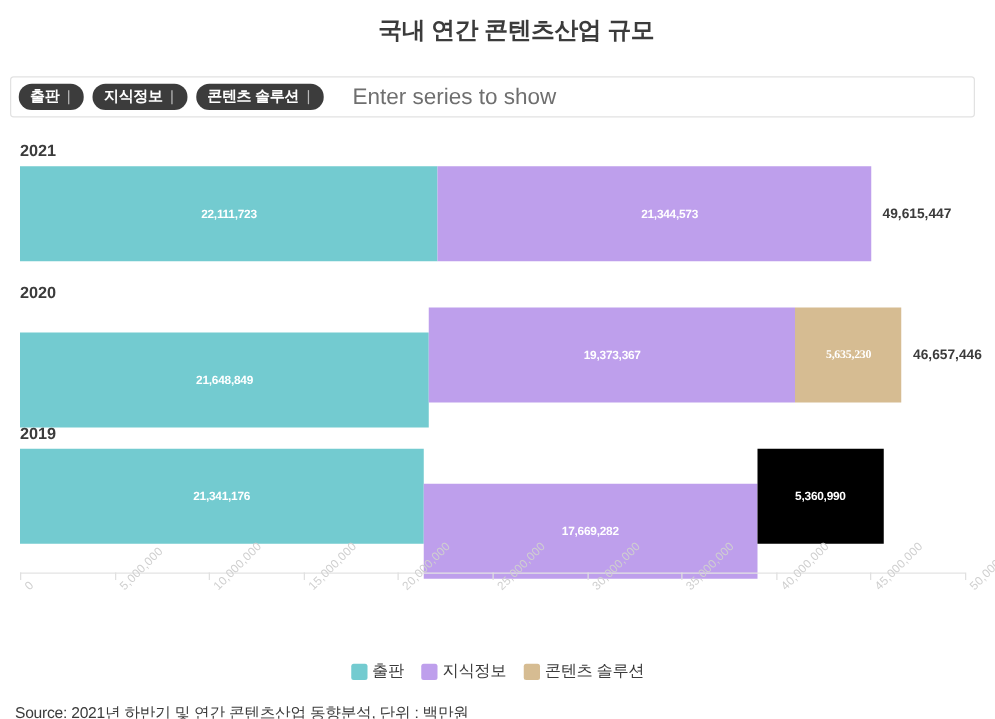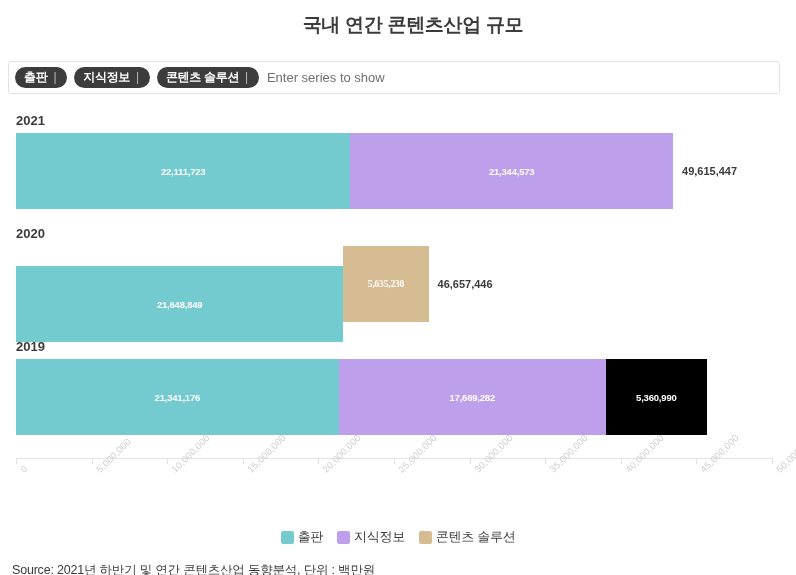--- a/index.html
+++ b/index.html
@@ -64,22 +64,22 @@
   .chip-remove {
     display: inline-block;
     margin: 0 7px 0 6px;
     color: #b9b9b9;
     font-weight: normal;
     font-size: 12px;
     line-height: 21px;
   }
   .series-placeholder {
     color: #6f6f6f;
-    font-size: 13px;
-    margin-left: 1px;
+    font-size: 18px;
+    margin-left: 16px;
     flex: 1;
     outline: none;
   }
 
   
   .plot {
     position: absolute;
     left: 0;
     top: 113px;
     width: 796px;
@@ -221,37 +221,38 @@
     <span class="chip-remove">|</span>
   </div>
   <div class="series-placeholder">Enter series to show</div>
 </div>
 
 <div class="plot" id="plot">
     <div class="group" style="top: 0px;">
       <div class="group-label">2021</div>
       <div class="bar-row">
         <div class="seg" style="width: 334.329px; background: rgb(115, 203, 208);">22,111,723</div>
-        <div class="seg" style="width: 322.73px; background: rgb(190, 159, 236);">21,344,573</div>
+        <div class="seg" style="width: 322.73px; background: rgb(190, 159, 236); padding-left: 24px;">21,344,573</div>
         <div class="total">49,615,447</div>
       </div>
     </div>
     <div class="group" style="top: 113px;">
       <div class="group-label">2020</div>
       <div class="bar-row">
         <div class="seg" style="width: 327.331px; background: rgb(115, 203, 208); margin-top: 20px;">21,648,849</div>
+        <div class="seg" style="width: 292.925px; background: rgb(190, 159, 236);">19,373,367</div>
         <div class="seg" style="width: 85.2047px; background: rgb(214, 188, 146); font-family: Liberation Serif, serif;">5,635,230</div>
         <div class="total">46,657,446</div>
       </div>
     </div>
     <div class="group" style="top: 226px;">
       <div class="group-label">2019</div>
       <div class="bar-row">
         <div class="seg" style="width: 322.679px; background: rgb(115, 203, 208);">21,341,176</div>
-        <div class="seg" style="width: 267.16px; background: rgb(190, 159, 236);">17,669,282</div>
+        <div class="seg" style="width: 267.16px; background: rgb(190, 159, 236); margin-top: 28px;">17,669,282</div>
         <div class="seg" style="width: 101px; background: #000000;">5,360,990</div>
       </div>
     </div>
   </div>
 
 <div class="axis" id="axis">
   <div class="axis-line" id="axis-line" style="width: 756px;"></div>
 <div class="tick" style="left: 16px;"></div>
     <div class="tick-label" style="left: 18px;">0</div>
     <div class="tick" style="left: 91.6px;"></div>

